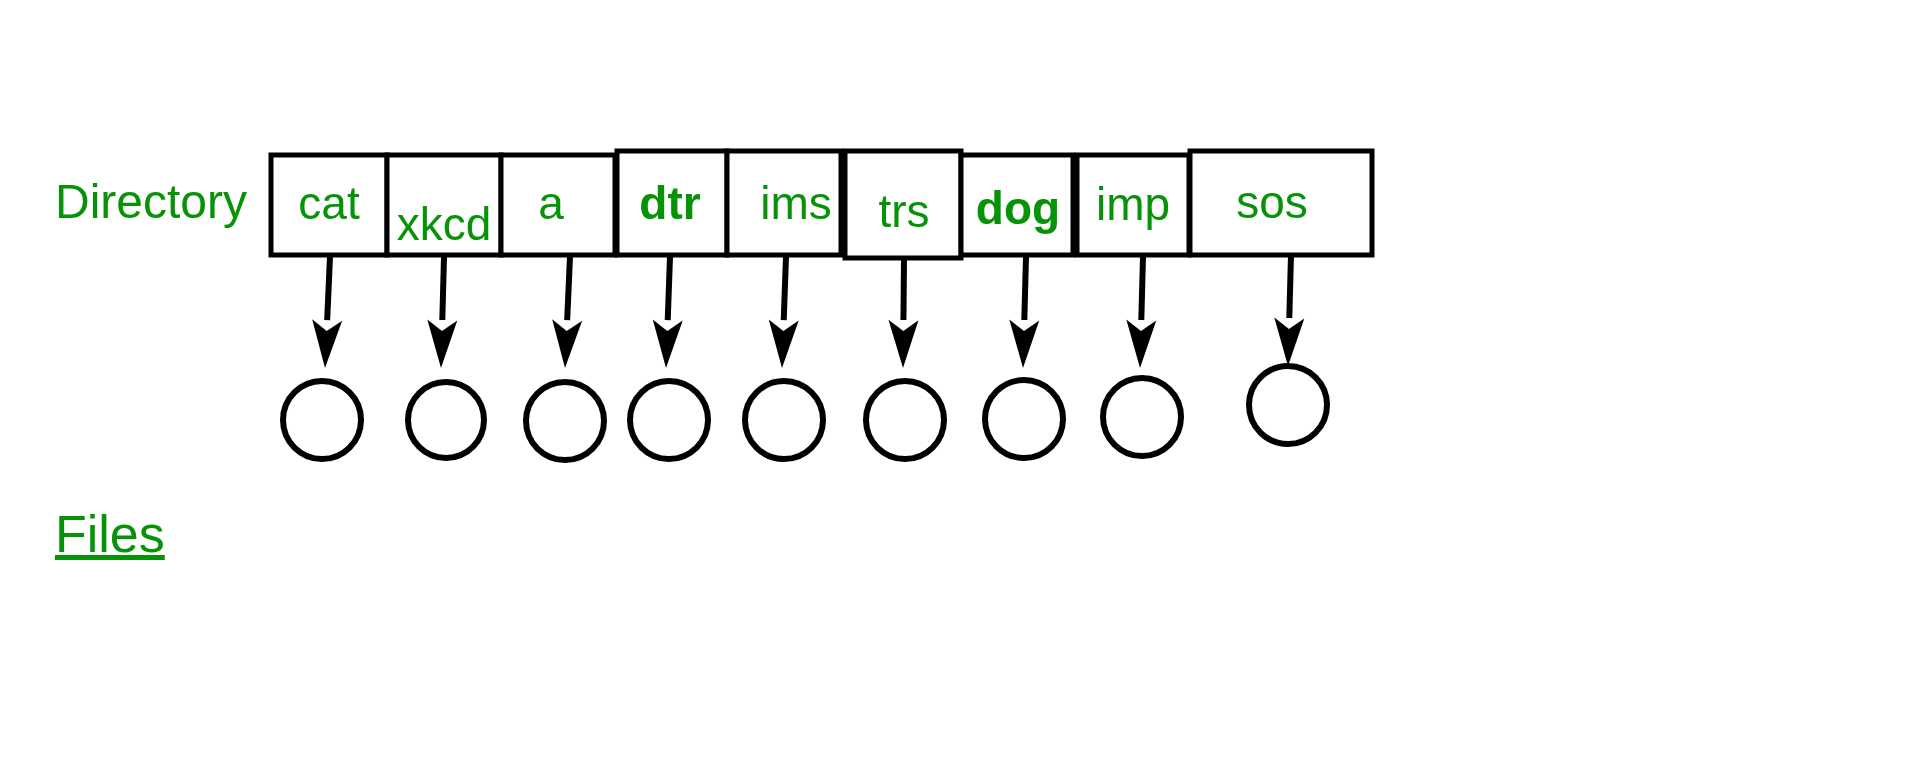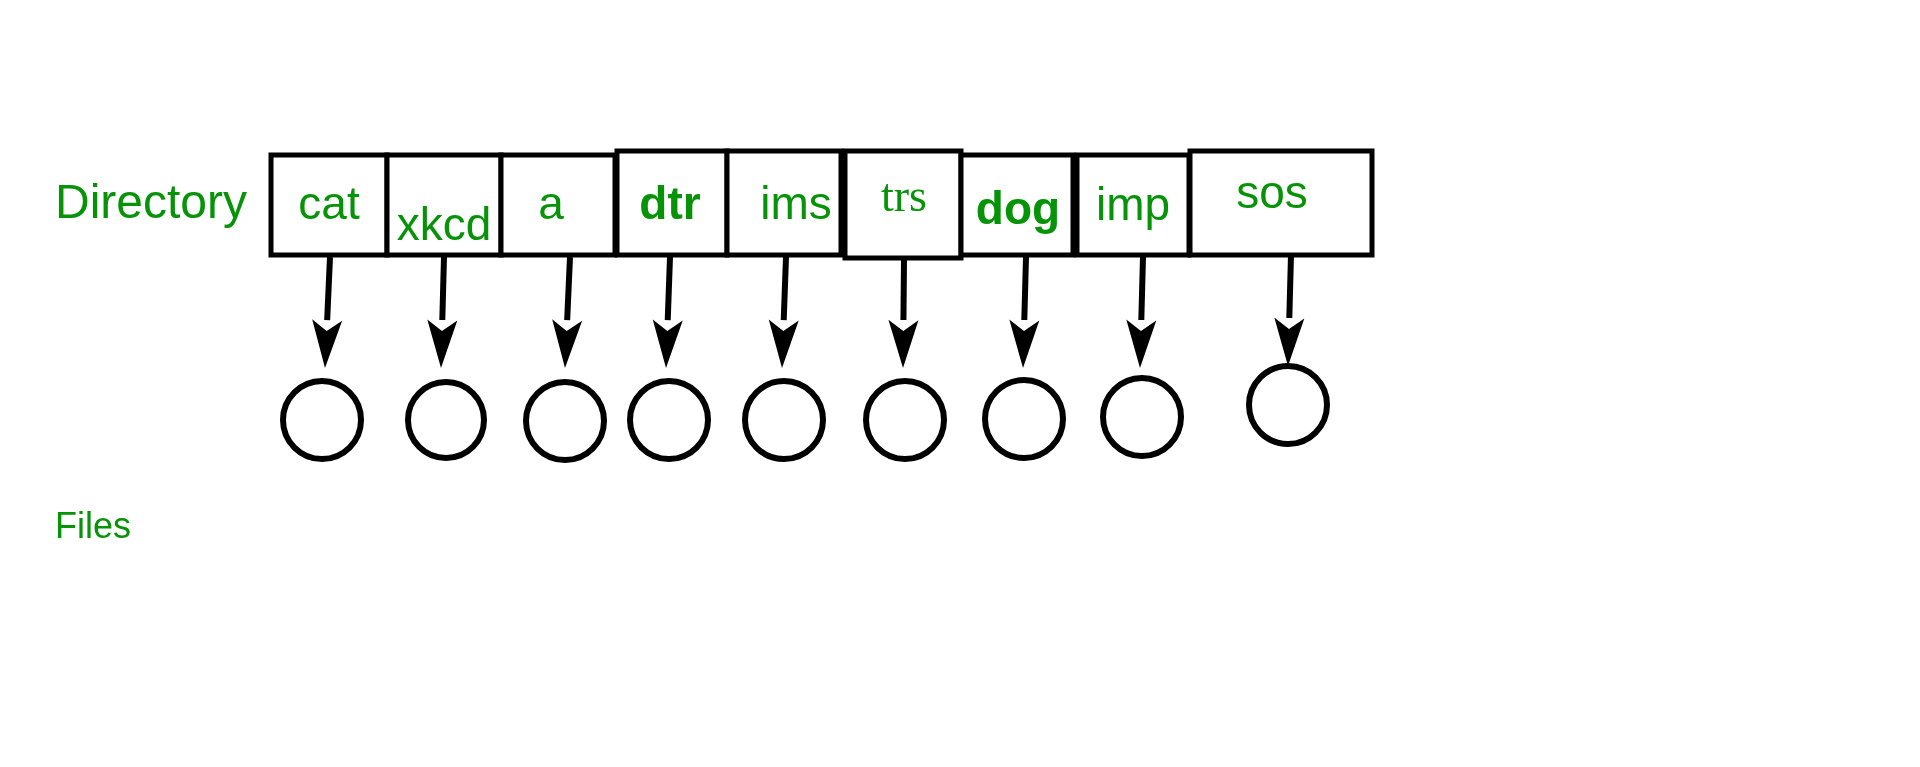--- a/index.html
+++ b/index.html
@@ -34,21 +34,22 @@
     line-height: 1;
   }
   #label-directory {
     left: 55px;
     top: 178px;
     font-size: 48px;
   }
   #label-files {
     left: 55px;
     top: 508px;
-    font-size: 36px;
+    font-size: 52px;
+    text-decoration: underline;
   }
 
   
   #diagram-svg {
     position: absolute;
     left: 0;
     top: 0;
     width: 1920px;
     height: 767px;
     pointer-events: none;
@@ -144,19 +145,19 @@
         <circle class="file-circle" cx="1288" cy="405" r="39"></circle>
       </g>
   </svg>
 
   <div id="cell-labels-layer">
       <div class="cell-label" style="left: 329px; top: 203px;">cat</div>
       <div class="cell-label" style="left: 444px; top: 224px;">xkcd</div>
       <div class="cell-label" style="left: 551px; top: 203px;">a</div>
       <div class="cell-label" style="left: 670px; top: 203px; font-weight: bold;">dtr</div>
       <div class="cell-label" style="left: 796px; top: 203px;">ims</div>
-      <div class="cell-label" style="left: 904px; top: 196px; font-family: Liberation Serif, serif;">trs</div>
+      <div class="cell-label" style="left: 904px; top: 211px;">trs</div>
       <div class="cell-label" style="left: 1018px; top: 208px; font-weight: bold;">dog</div>
       <div class="cell-label" style="left: 1133px; top: 204px;">imp</div>
-      <div class="cell-label" style="left: 1272px; top: 192px;">sos</div>
+      <div class="cell-label" style="left: 1272px; top: 202px;">sos</div>
     </div>
 
 </div>
 
 </body></html>

